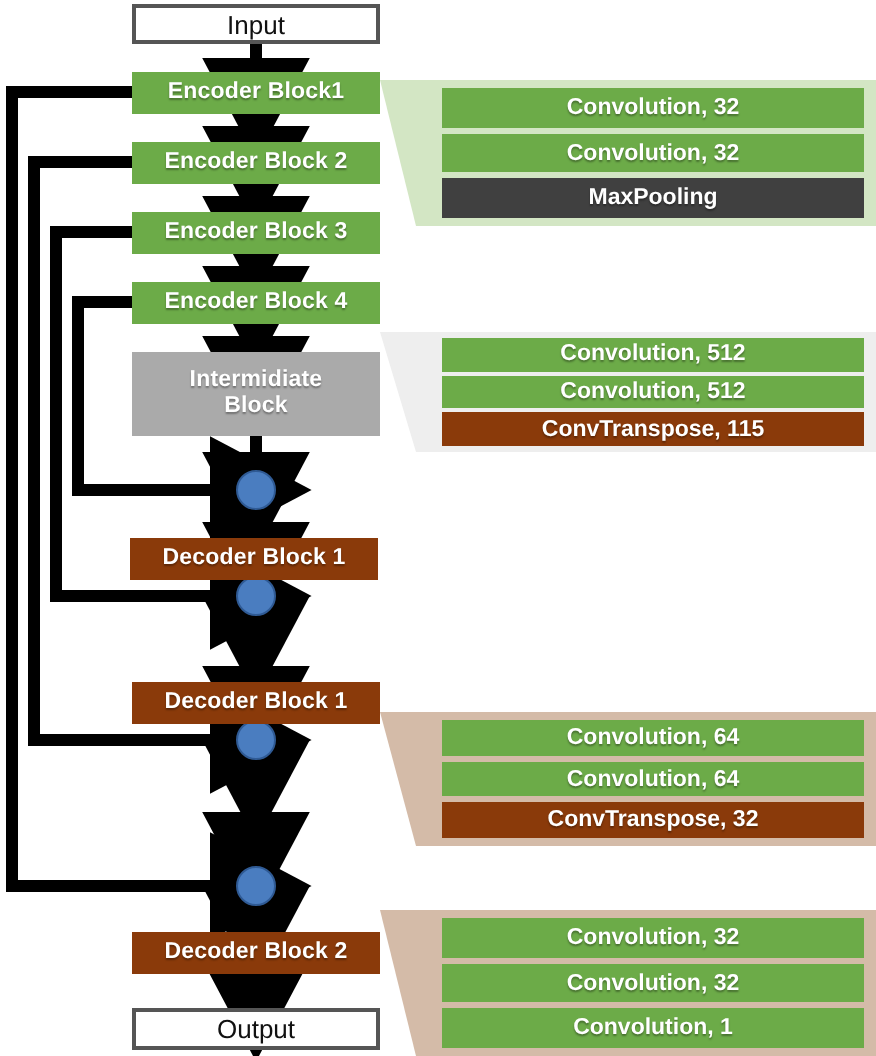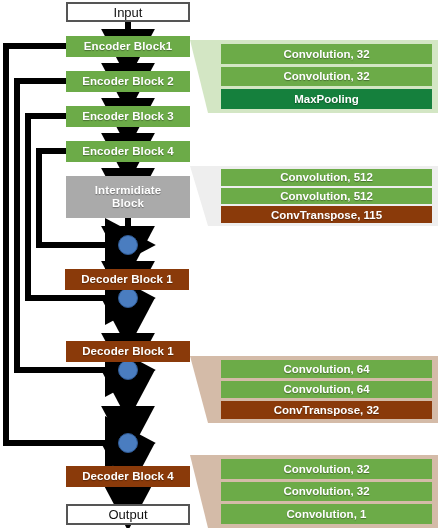--- a/index.html
+++ b/index.html
@@ -28,29 +28,29 @@
     display:flex;align-items:center;justify-content:center;
     background:#ffffff;
     border:2px solid #555555;
     color:#111111;
     font-size:13px;
     box-sizing:border-box;
   }
 
   
   .panel{position:absolute;box-sizing:border-box;}
-  .panel .rows{position:absolute;display:flex;flex-direction:column;justify-content:flex-end;}
+  .panel .rows{position:absolute;display:flex;flex-direction:column;justify-content:space-between;}
   .row{
     display:flex;align-items:center;justify-content:center;
     color:#ffffff;font-weight:bold;font-size:11.5px;
     box-sizing:border-box;
     text-shadow:0 1px 1px rgba(0,0,0,0.35);
   }
   .row.green{background:#6cab48;}
-  .row.red{background:#15803d;}
+  .row.red{background:#404040;}
   .row.brown{background:#8a3a0a;}
 
   
   #wires{position:absolute;left:0;top:0;width:438px;height:528px;}
 </style>
 </head>
 <body>
 
 <div id="canvas">
 
@@ -118,21 +118,21 @@
     <span>Block</span>
   </div>
 
   <div class="blk dec" style="left:65px;top:269px;width:124px;height:21px;">
     <span>Decoder Block 1</span>
   </div>
   <div class="blk dec" style="left:66px;top:341px;width:124px;height:21px;">
     <span>Decoder Block 1</span>
   </div>
   <div class="blk dec" style="left:66px;top:466px;width:124px;height:21px;">
-    <span>Decoder Block 4</span>
+    <span>Decoder Block 2</span>
   </div>
 
   <div class="iobox" style="left:66px;top:504px;width:124px;height:21px;">
     <span>Output</span>
   </div>
 
   <div class="panel" style="left:212px;top:40px;width:226px;height:73px;background:#d3e6c4;">
     <div class="rows" style="left:9px;top:4px;right:6px;bottom:4px;gap:3px;">
       <div class="row green" style="flex:1 1 0;">Convolution, 32</div>
       <div class="row green" style="flex:1 1 0;">Convolution, 32</div>

